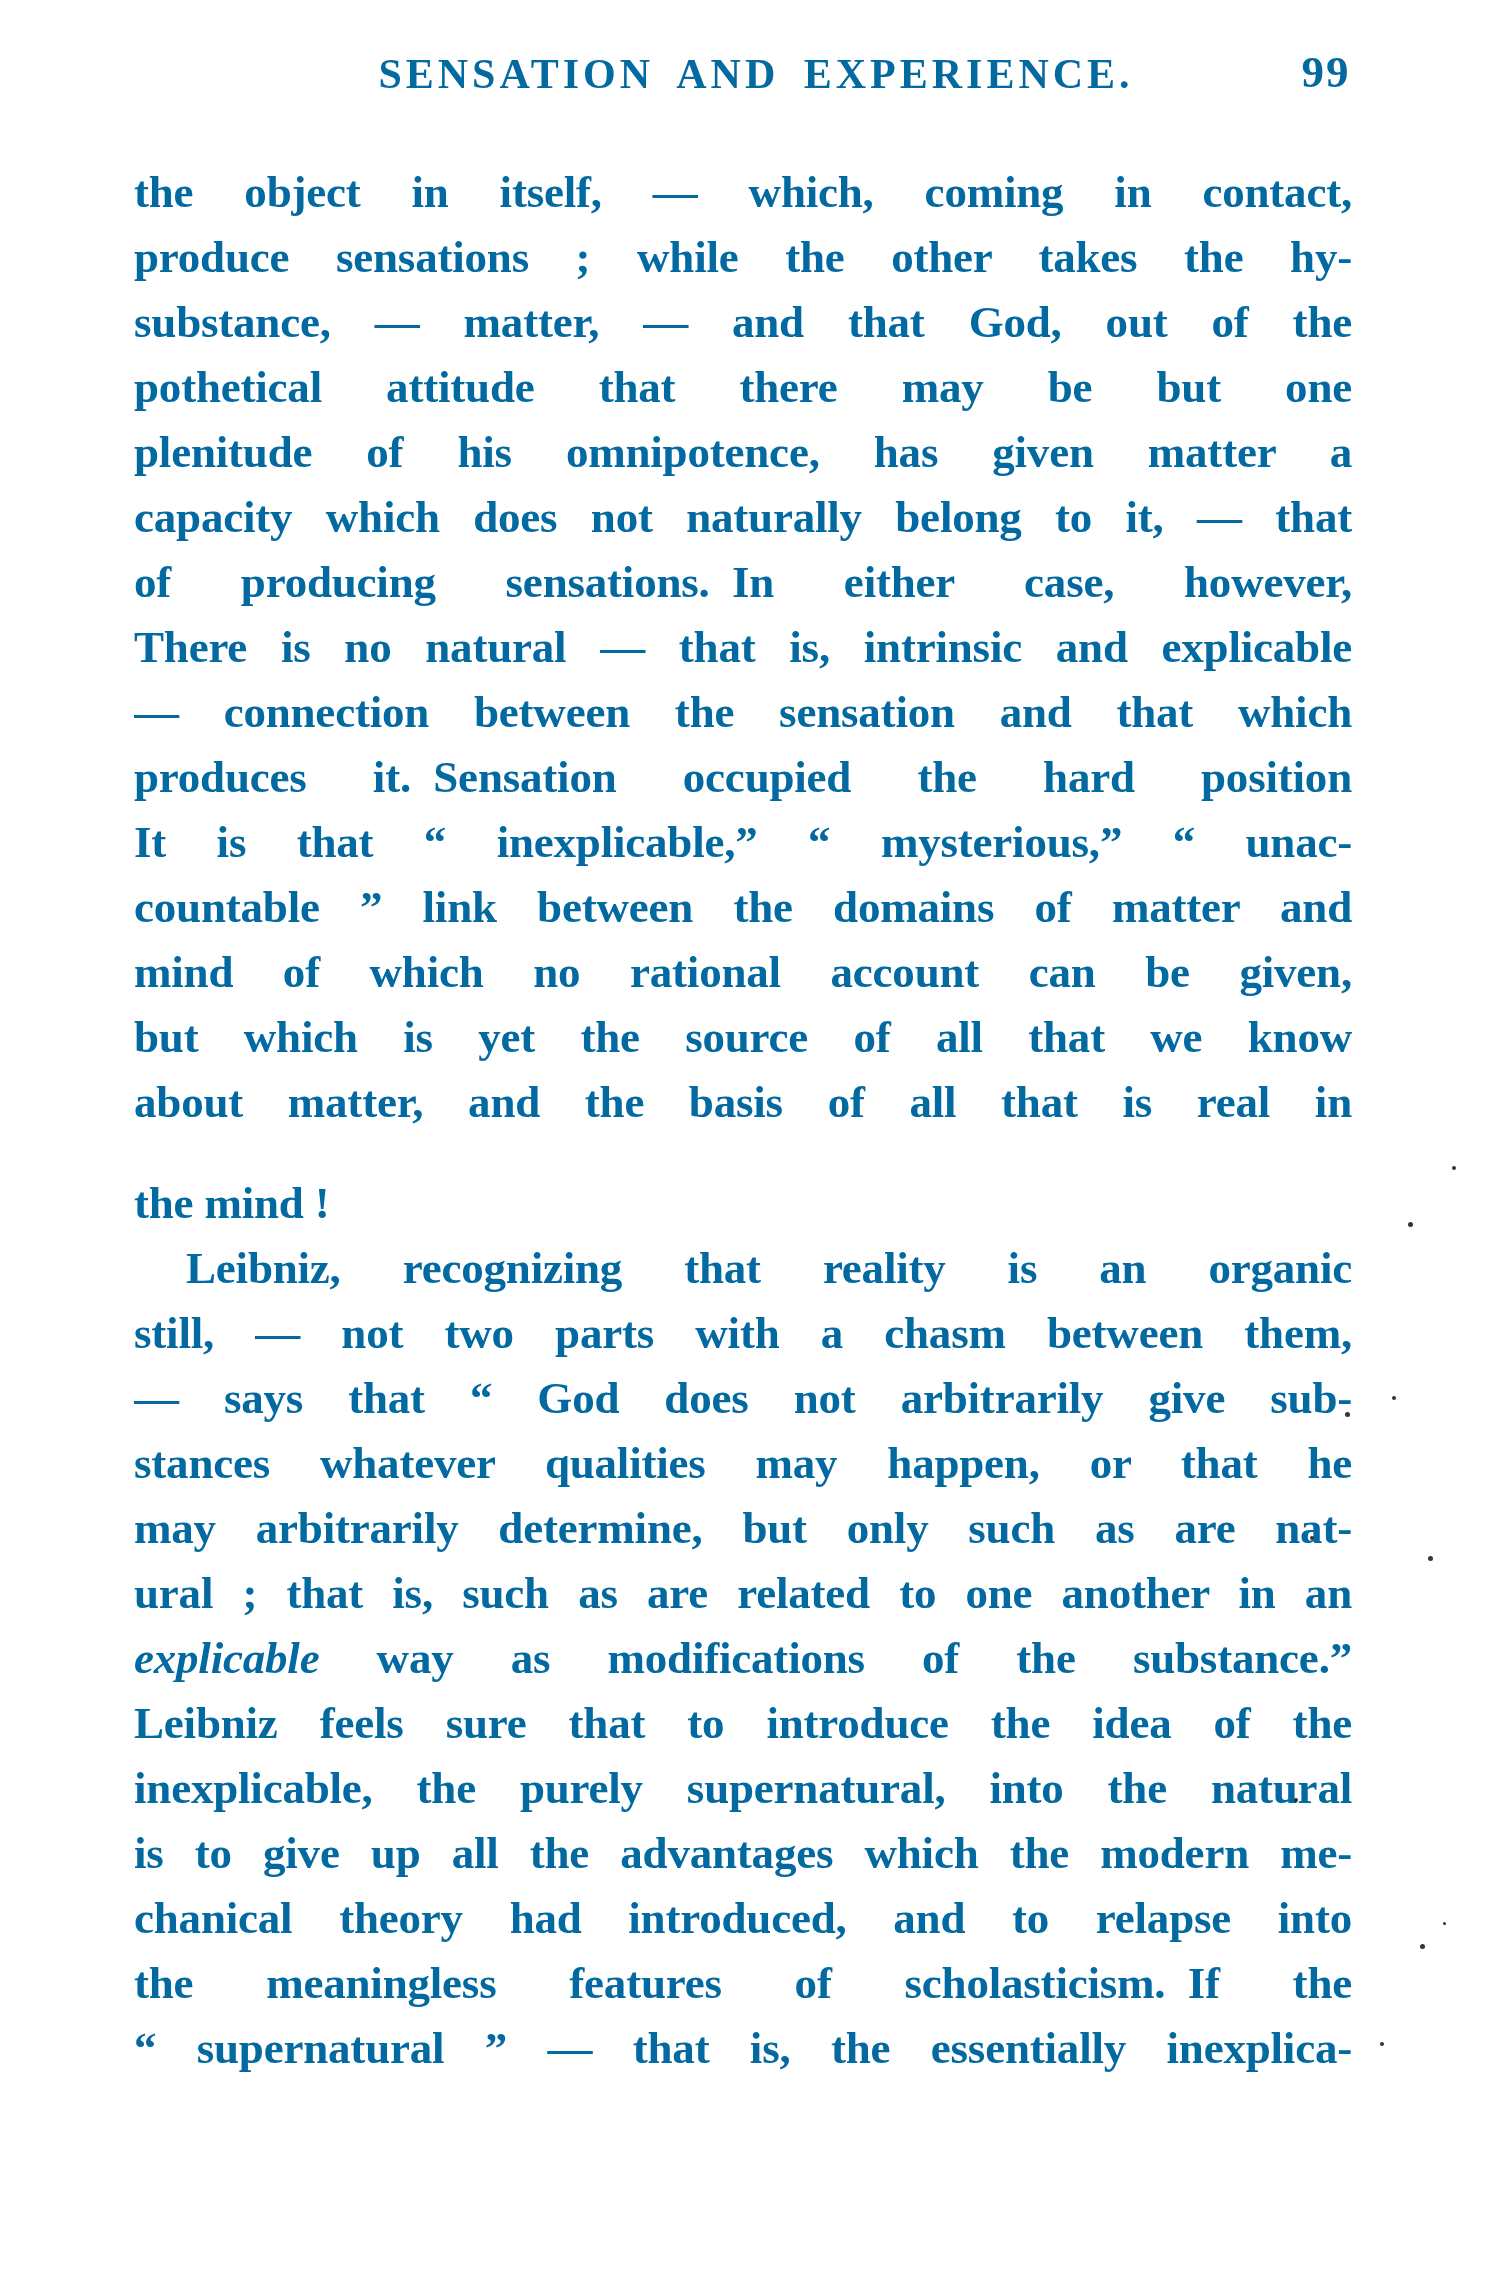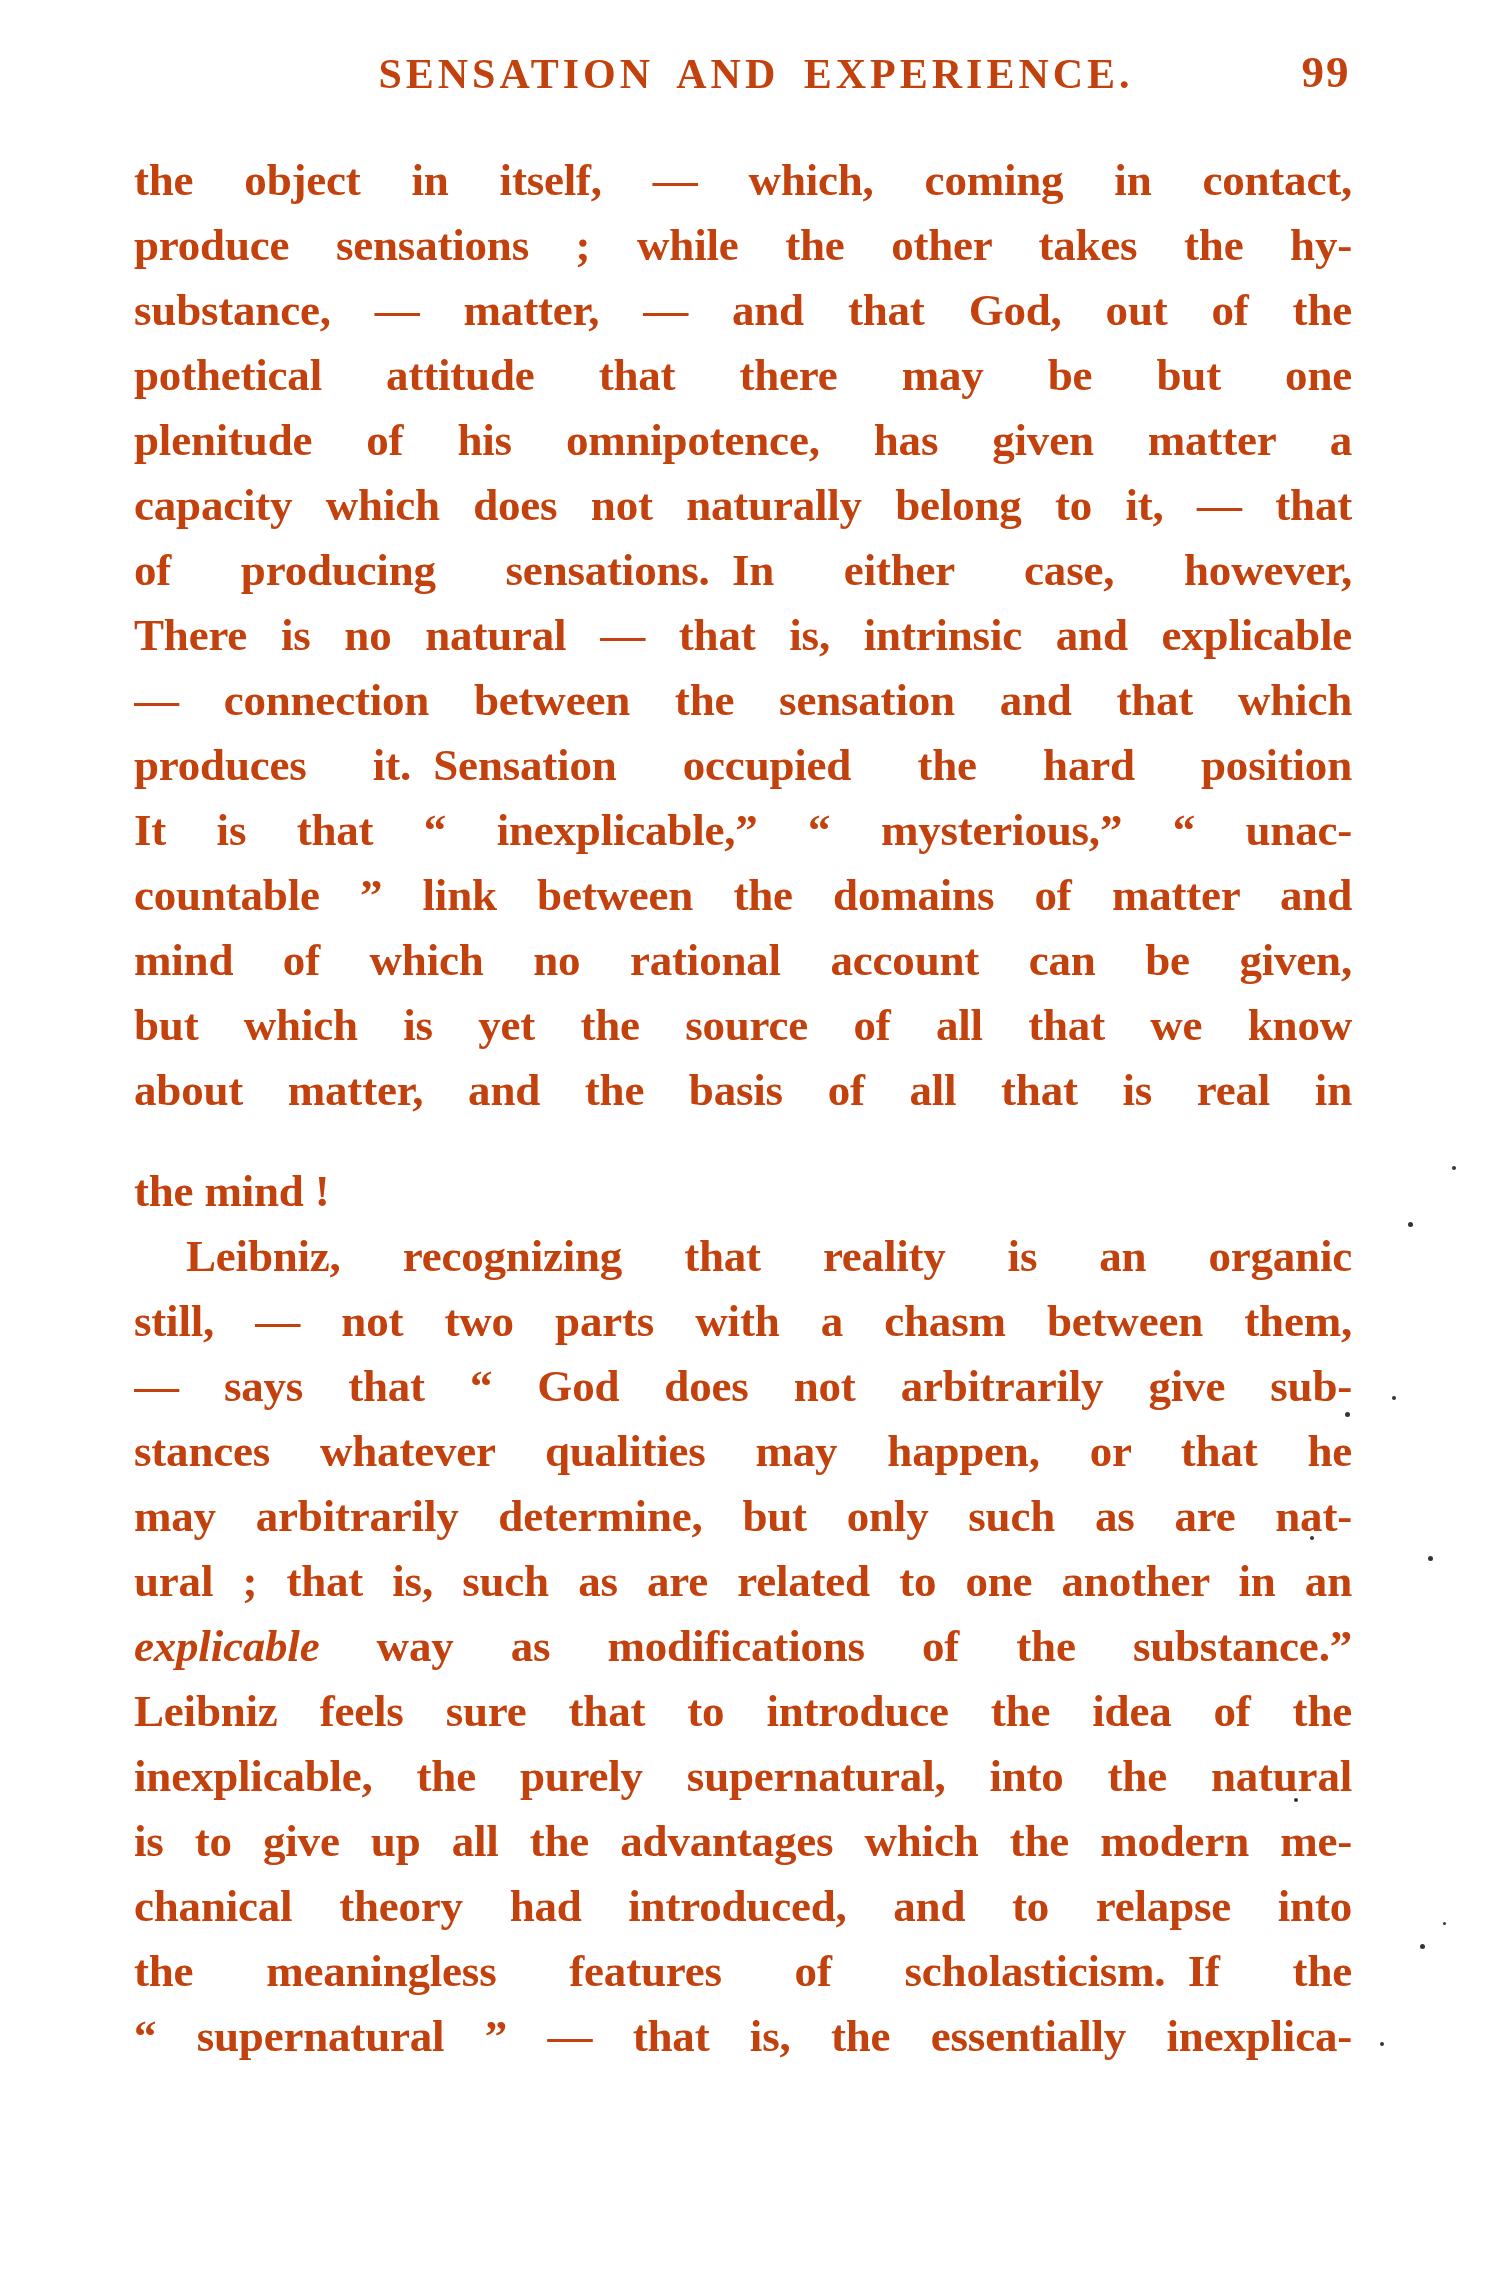--- a/index.html
+++ b/index.html
@@ -5,21 +5,21 @@
   html, body {
     margin: 0;
     padding: 0;
     background: #e8e8e8;
   }
   .page {
     position: relative;
     width: 1490px;
     height: 2284px;
     background: #ffffff;
-    color: #c2410c;
+    color: #0369a1;
     font-family: "Liberation Serif", "DejaVu Serif", serif;
     overflow: hidden;
   }
   .running-title {
     position: absolute;
     top: 50px;
     left: 756px;
     transform: translateX(-50%);
     font-size: 42px;
     font-weight: bold;
@@ -32,21 +32,21 @@
     top: 46px;
     left: 1290px;
     width: 72px;
     text-align: center;
     font-size: 45px;
     font-weight: bold;
     letter-spacing: 2px;
   }
   .page-body {
     position: absolute;
-    top: 148px;
+    top: 160px;
     left: 134px;
     width: 1218px;
   }
   .line {
     font-size: 45px;
     font-weight: bold;
     line-height: 65px;
     height: 65px;
     overflow: hidden;
     letter-spacing: -0.2px;

